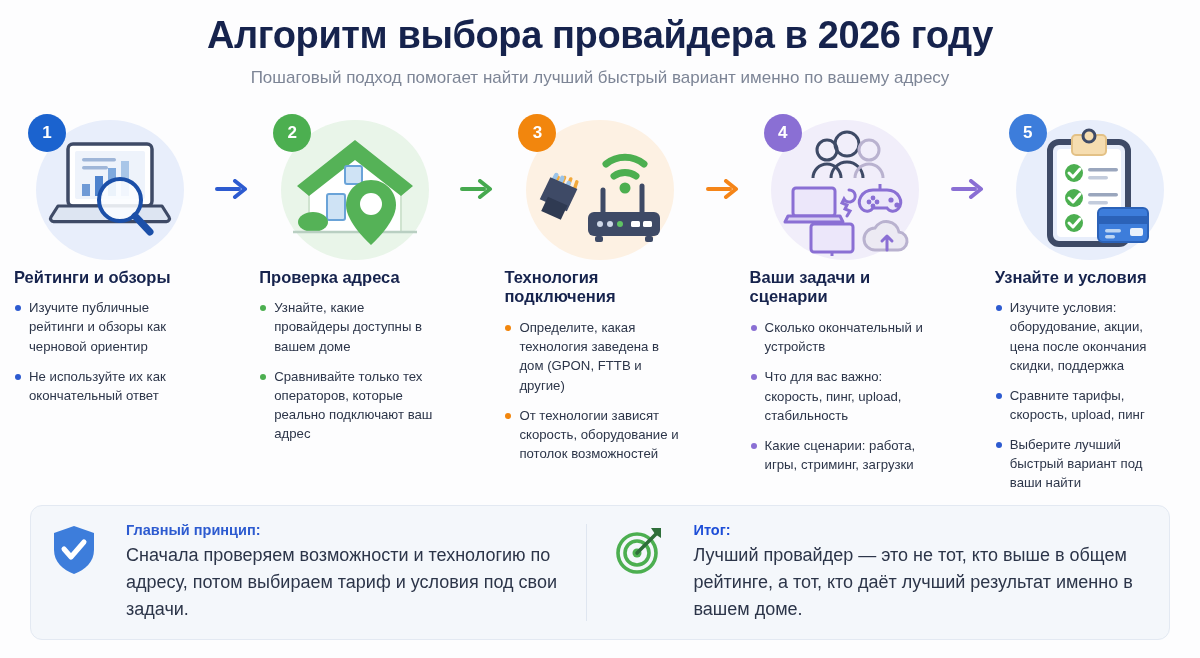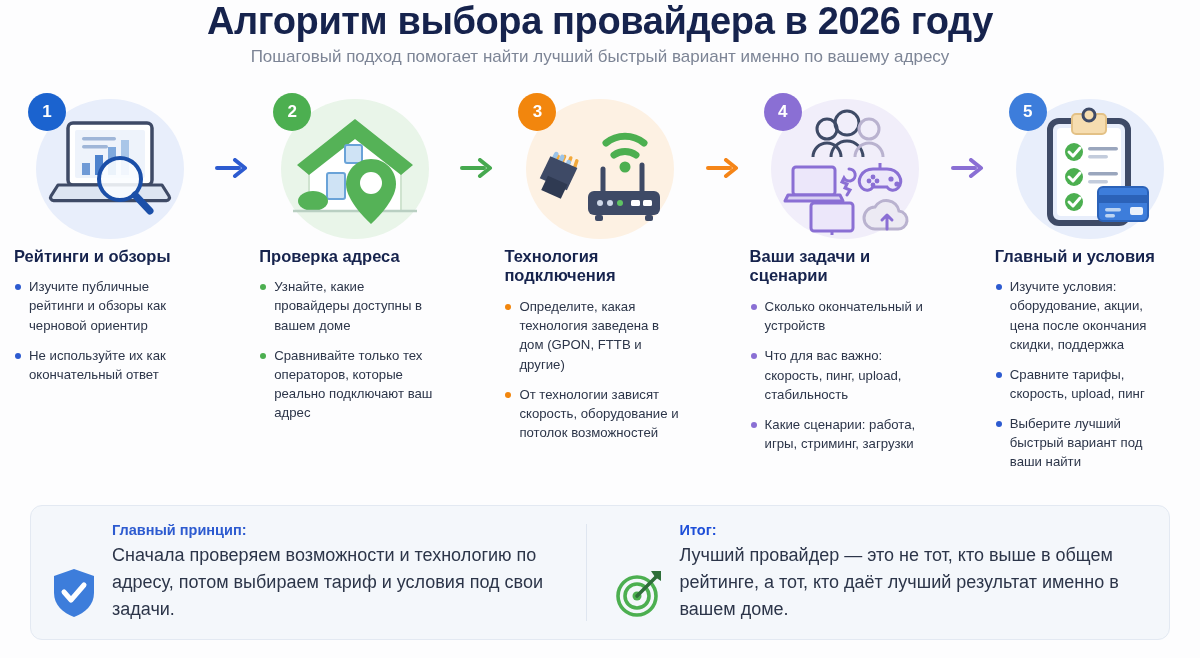--- a/index.html
+++ b/index.html
@@ -5,27 +5,27 @@
   * { box-sizing: border-box; margin: 0; padding: 0; }
   html, body {
     width: 1200px; height: 658px;
     background: #ffffff;
     font-family: "Liberation Sans", "DejaVu Sans", sans-serif;
     overflow: hidden;
   }
   .page { position: relative; width: 1200px; height: 658px; background: #fdfdfe; }
 
   
-  .header { text-align: center; }
+  .header { padding-top: 14px; text-align: center; }
   .title {
     font-size: 38px; font-weight: bold; color: #16234d;
     letter-spacing: -0.4px; line-height: 1.12;
   }
   .subtitle {
-    margin-top: 4px; font-size: 17px; color: #7d8596; font-weight: 400;
+    margin-top: 11px; font-size: 17px; color: #7d8596; font-weight: 400;
   }
 
   
   .steps {
     display: flex; align-items: flex-start; justify-content: center;
     margin-top: 26px; padding: 0 14px;
   }
   .step { width: 208px; position: relative; }
   .art-wrap { position: relative; height: 150px; }
   .blob {
@@ -62,21 +62,21 @@
     content: ""; position: absolute; left: 1px; top: 7px;
     width: 6px; height: 6px; border-radius: 50%; background: var(--bc, #2d5bd0);
   }
 
   
   .footer {
     position: absolute; left: 30px; right: 30px; bottom: 18px;
     background: #f4f7fb; border: 1px solid #e3e9f2; border-radius: 12px;
     display: flex; padding: 16px 20px; gap: 0;
   }
-  .fcell { display: flex; gap: 15px; align-items: flex-end; flex: 1 1 0; }
+  .fcell { display: flex; gap: 29px; align-items: flex-start; flex: 1 1 0; }
   .fcell.right { padding-left: 28px; }
   .fdiv { width: 1px; background: #dfe6f0; margin: 2px 0; flex: 0 0 auto; }
   .ficon { flex: 0 0 auto; padding-top: 2px; }
   .flabel { font-size: 14.5px; font-weight: bold; margin-bottom: 4px; }
   .flabel.blue { color: #2d5bd0; }
   .flabel.green { color: #1d4ed8; }
   .ftext { font-size: 18px; line-height: 1.5; color: #2c3549; }
 </style>
 </head>
 <body>
@@ -309,21 +309,21 @@
       <div class="col-title">Ваши задачи и сценарии</div>
       <ul class="bullets" style="--bc:#8a6fd4">
         <li>Сколько окончательный и устройств</li>
         <li>Что для вас важно: скорость, пинг, upload, стабильность</li>
         <li>Какие сценарии: работа, игры, стриминг, загрузки</li>
       </ul>
     </div>
     <div class="col spacer"></div>
 
     <div class="col">
-      <div class="col-title">Главный и условия</div>
+      <div class="col-title">Узнайте и условия</div>
       <ul class="bullets" style="--bc:#2d5bd0">
         <li>Изучите условия: оборудование, акции, цена после окончания скидки, поддержка</li>
         <li>Сравните тарифы, скорость, upload, пинг</li>
         <li>Выберите лучший быстрый вариант под ваши найти</li>
       </ul>
     </div>
   </div>
 
   <div class="footer">
 

